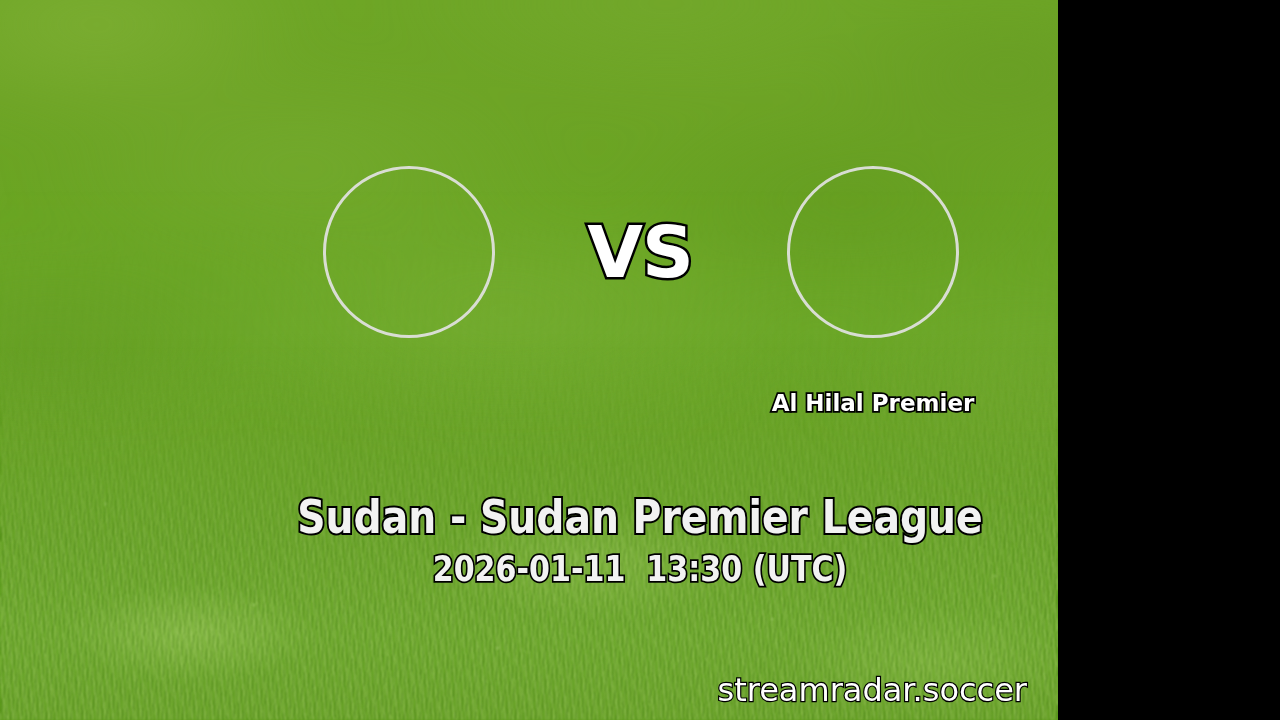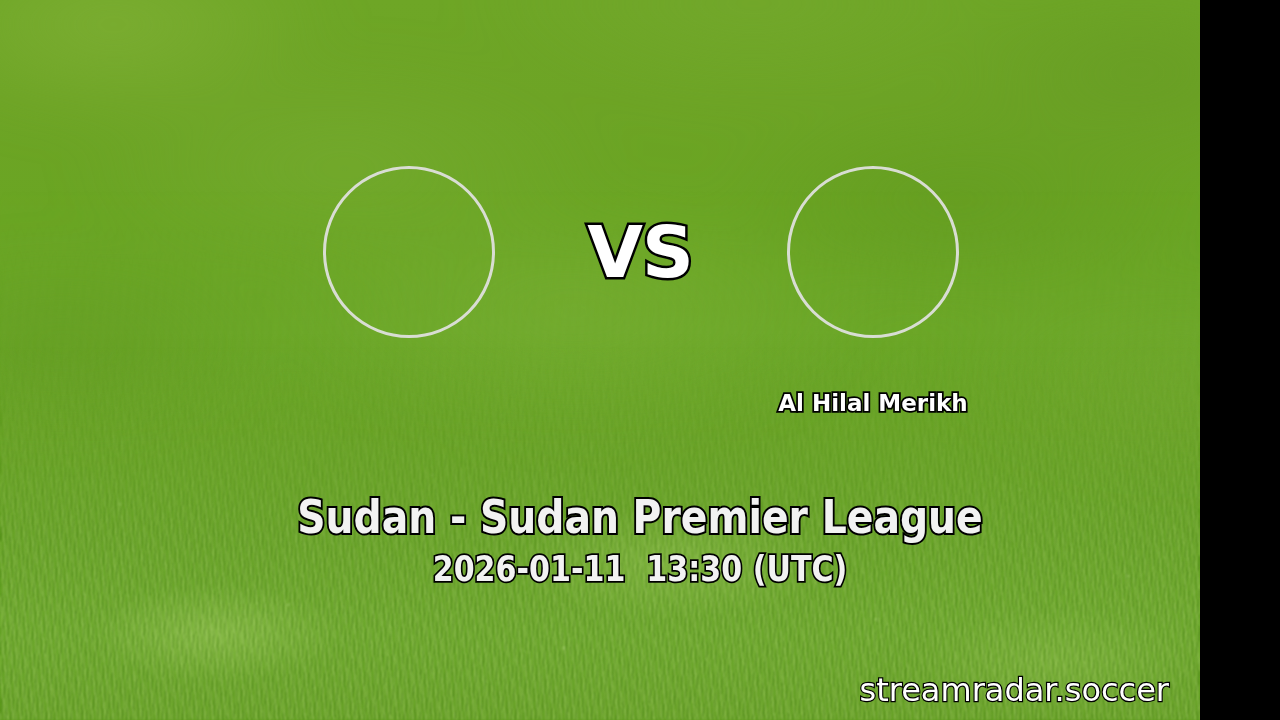--- a/index.html
+++ b/index.html
@@ -2,21 +2,21 @@
 <html><head>
 <meta charset="utf-8">
 <style>
   html, body {
     margin: 0;
     padding: 0;
     background: #000;
   }
   #stage {
     position: relative;
-    width: 1200px;
+    width: 1058px;
     height: 720px;
     overflow: hidden;
     font-family: "DejaVu Sans", sans-serif;
     background: #0c4a6e;
   }
 
   
   .grass-base {
     position: absolute;
     inset: 0;
@@ -208,21 +208,21 @@
 
   <div class="fg">
 
     <div class="crest home"></div>
 
     <div class="crest away"></div>
 
     <div class="vs">VS</div>
 
 
-    <div class="team-name away">Al Hilal Merikh</div>
+    <div class="team-name away">Al Hilal Premier</div>
 
     <div class="league">Sudan - Sudan Premier League</div>
 
     <div class="kickoff">2026-01-11  13:30 (UTC)</div>
 
     <div class="watermark">streamradar.soccer</div>
 
   </div>
 </div>
 

